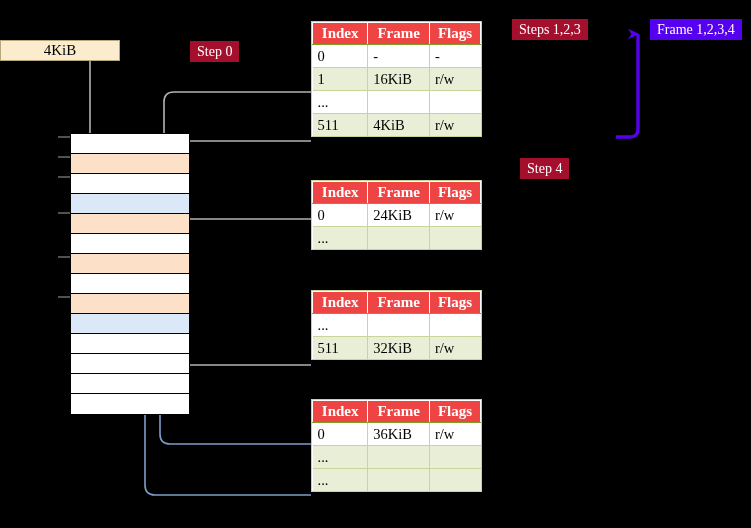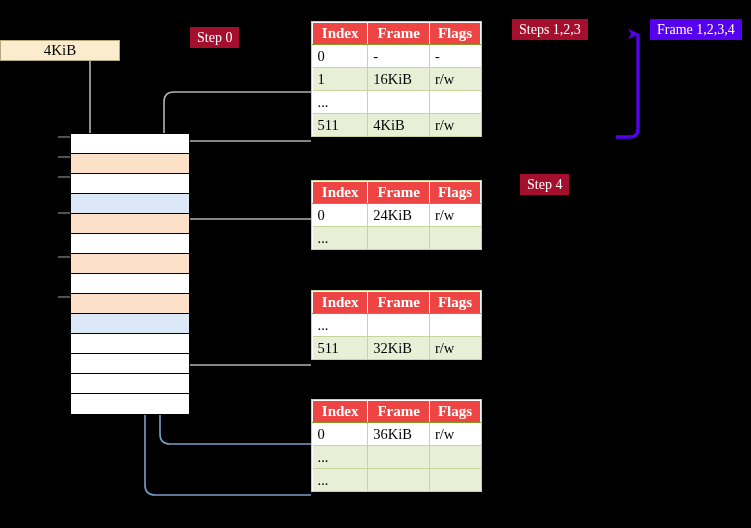--- a/index.html
+++ b/index.html
@@ -38,24 +38,24 @@
   #kibbox{position:absolute;left:0px;top:40px;width:120px;height:21px;
           background:#faeccd;border:1px solid #b6a77c;
           display:flex;align-items:center;justify-content:center;
           font-size:15px;box-sizing:border-box;}
 
   
   .badge{position:absolute;color:#ffffff;font-size:14px;
          padding:2px 7px;white-space:nowrap;line-height:17px;}
   .badge-red{background:#a40f2d;}
   .badge-purple{background:#5500ee;}
-  #step0{left:190px;top:27px;}
+  #step0{left:190px;top:41px;}
   #step123{left:512px;top:19px;}
   #step1234{left:650px;top:19px;}
-  #step4{left:520px;top:174px;}
+  #step4{left:520px;top:158px;}
 </style>
 </head>
 <body>
 
 <svg class="layer" width="751" height="528" viewBox="0 0 751 528">
   <defs>
     <marker id="ag" markerWidth="9" markerHeight="9" refX="4.5" refY="7.5" orient="auto" markerUnits="userSpaceOnUse">
       <path d="M0.6,0 L4.5,8.4 L8.4,0 L4.5,2.6 Z" fill="#b3b3b3"></path>
     </marker>
     <marker id="agu" markerWidth="9" markerHeight="9" refX="4.5" refY="7.5" orient="auto" markerUnits="userSpaceOnUse">

